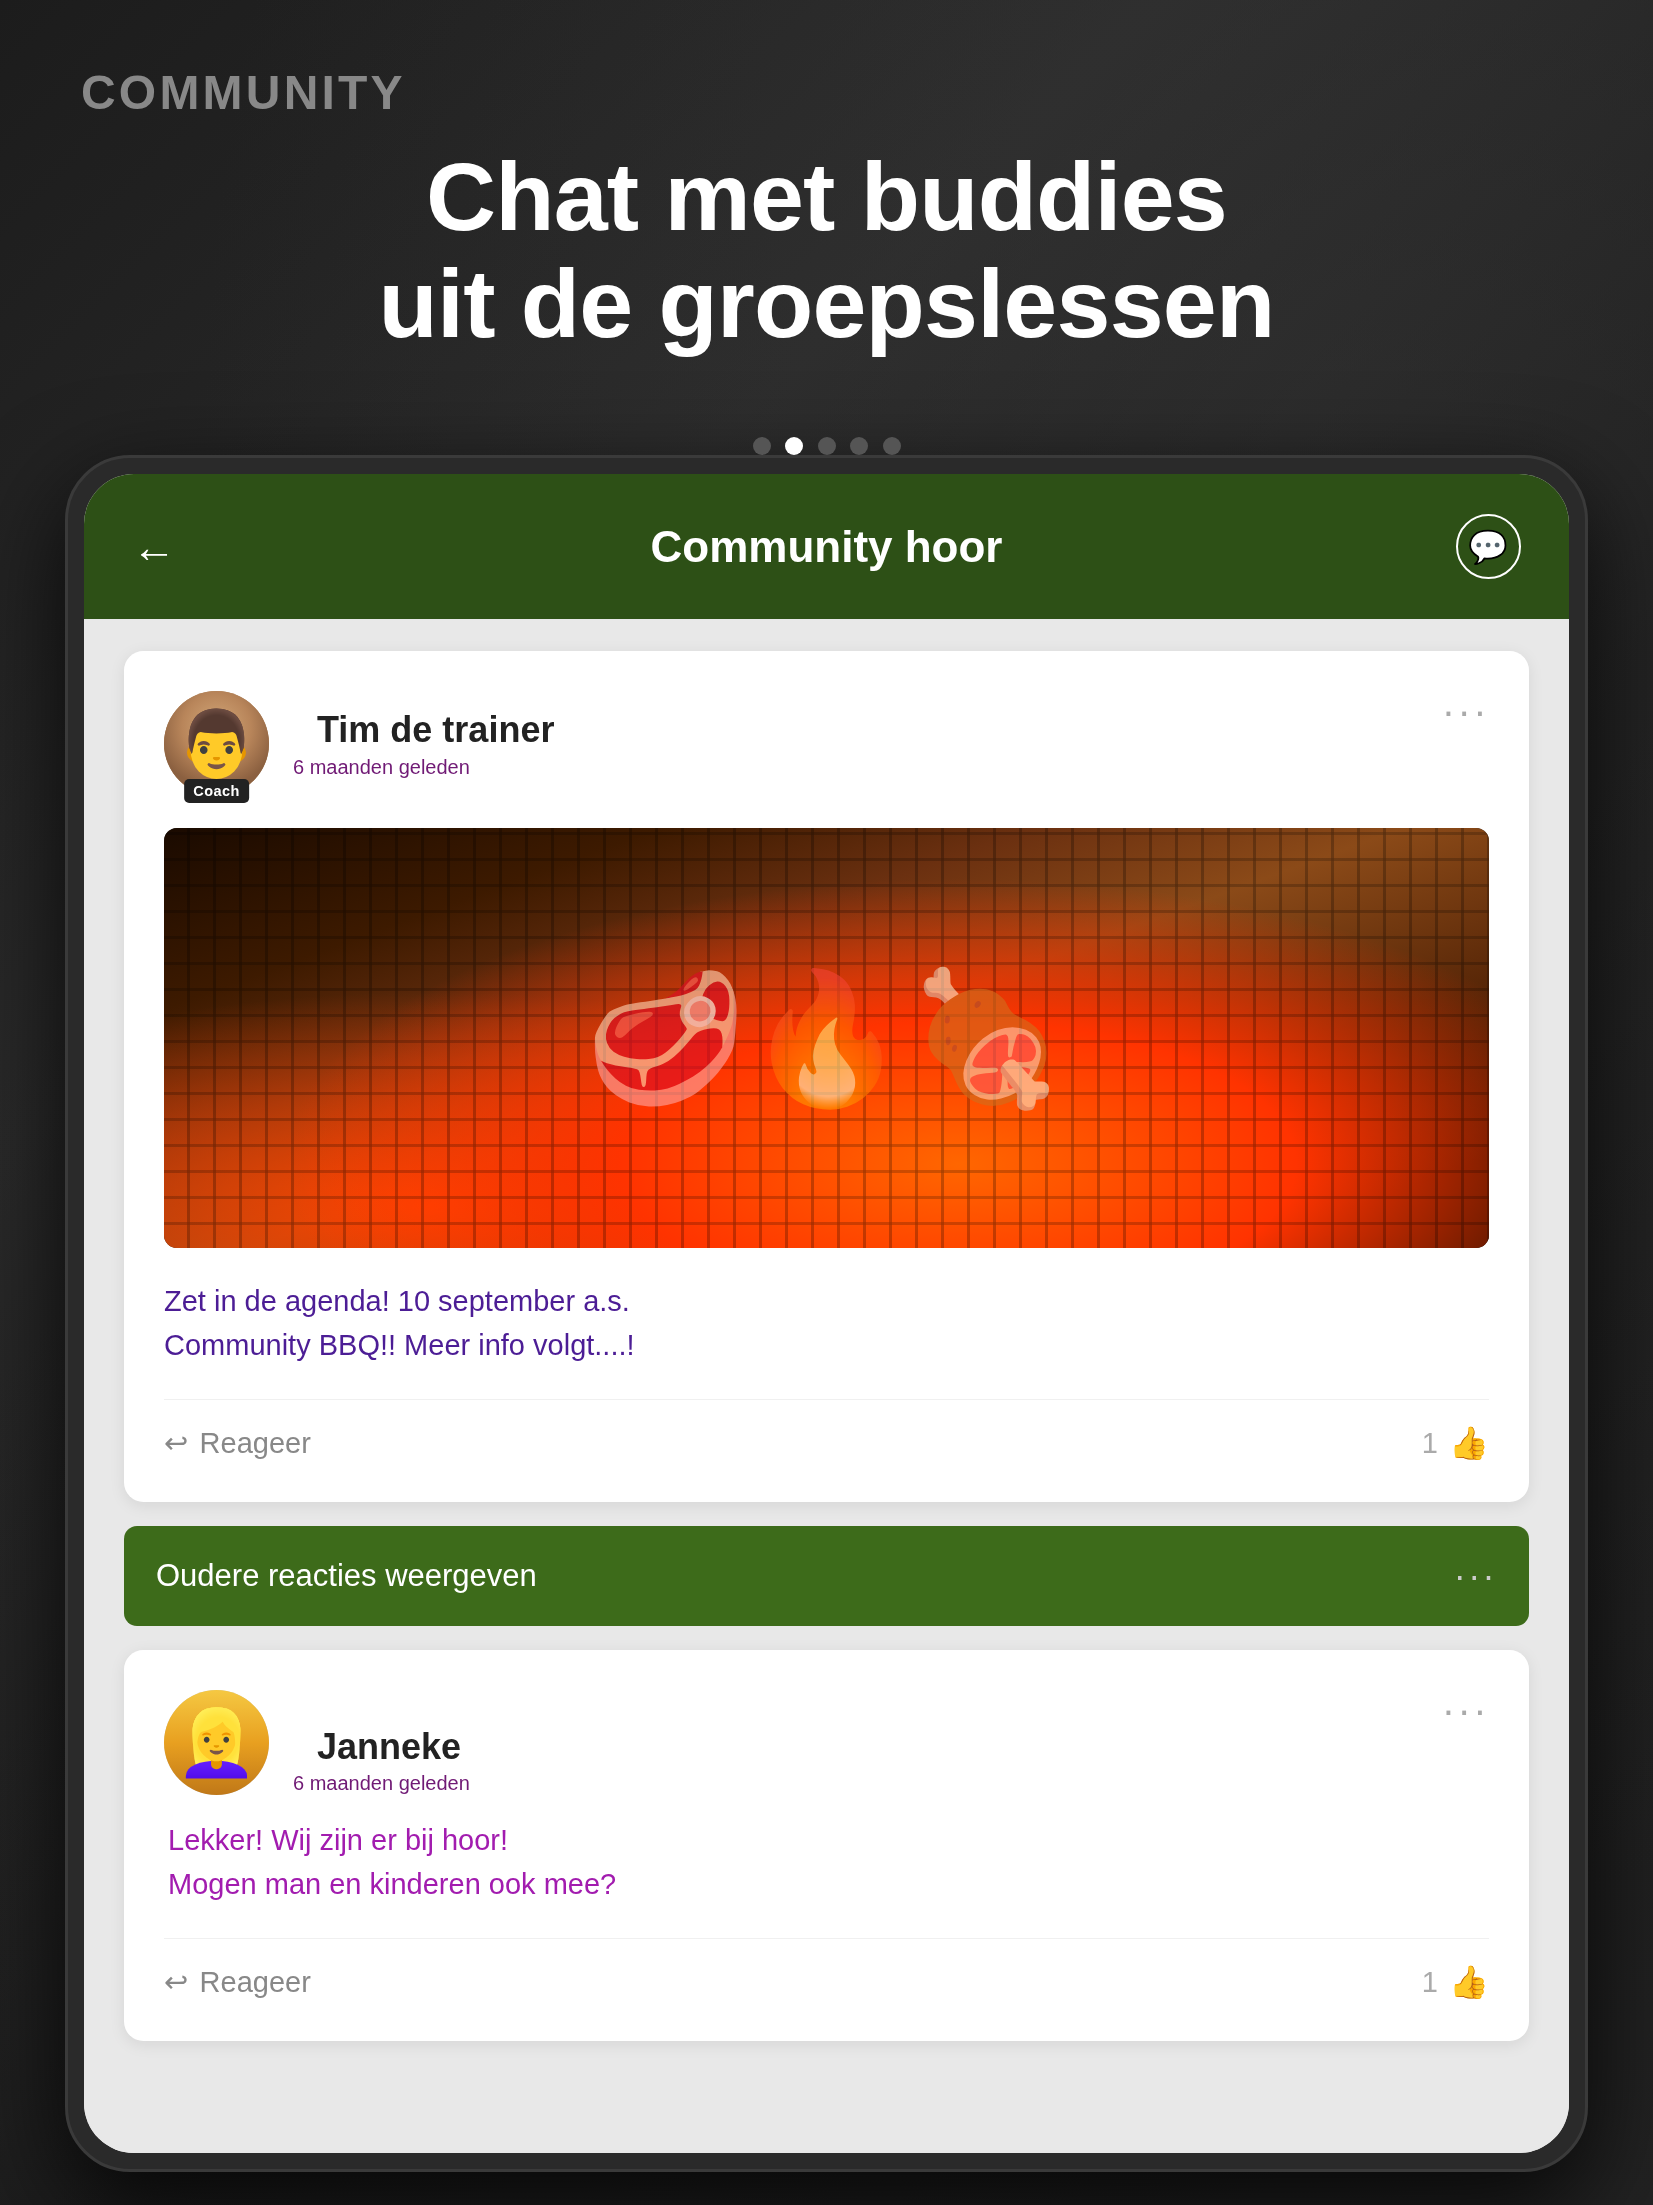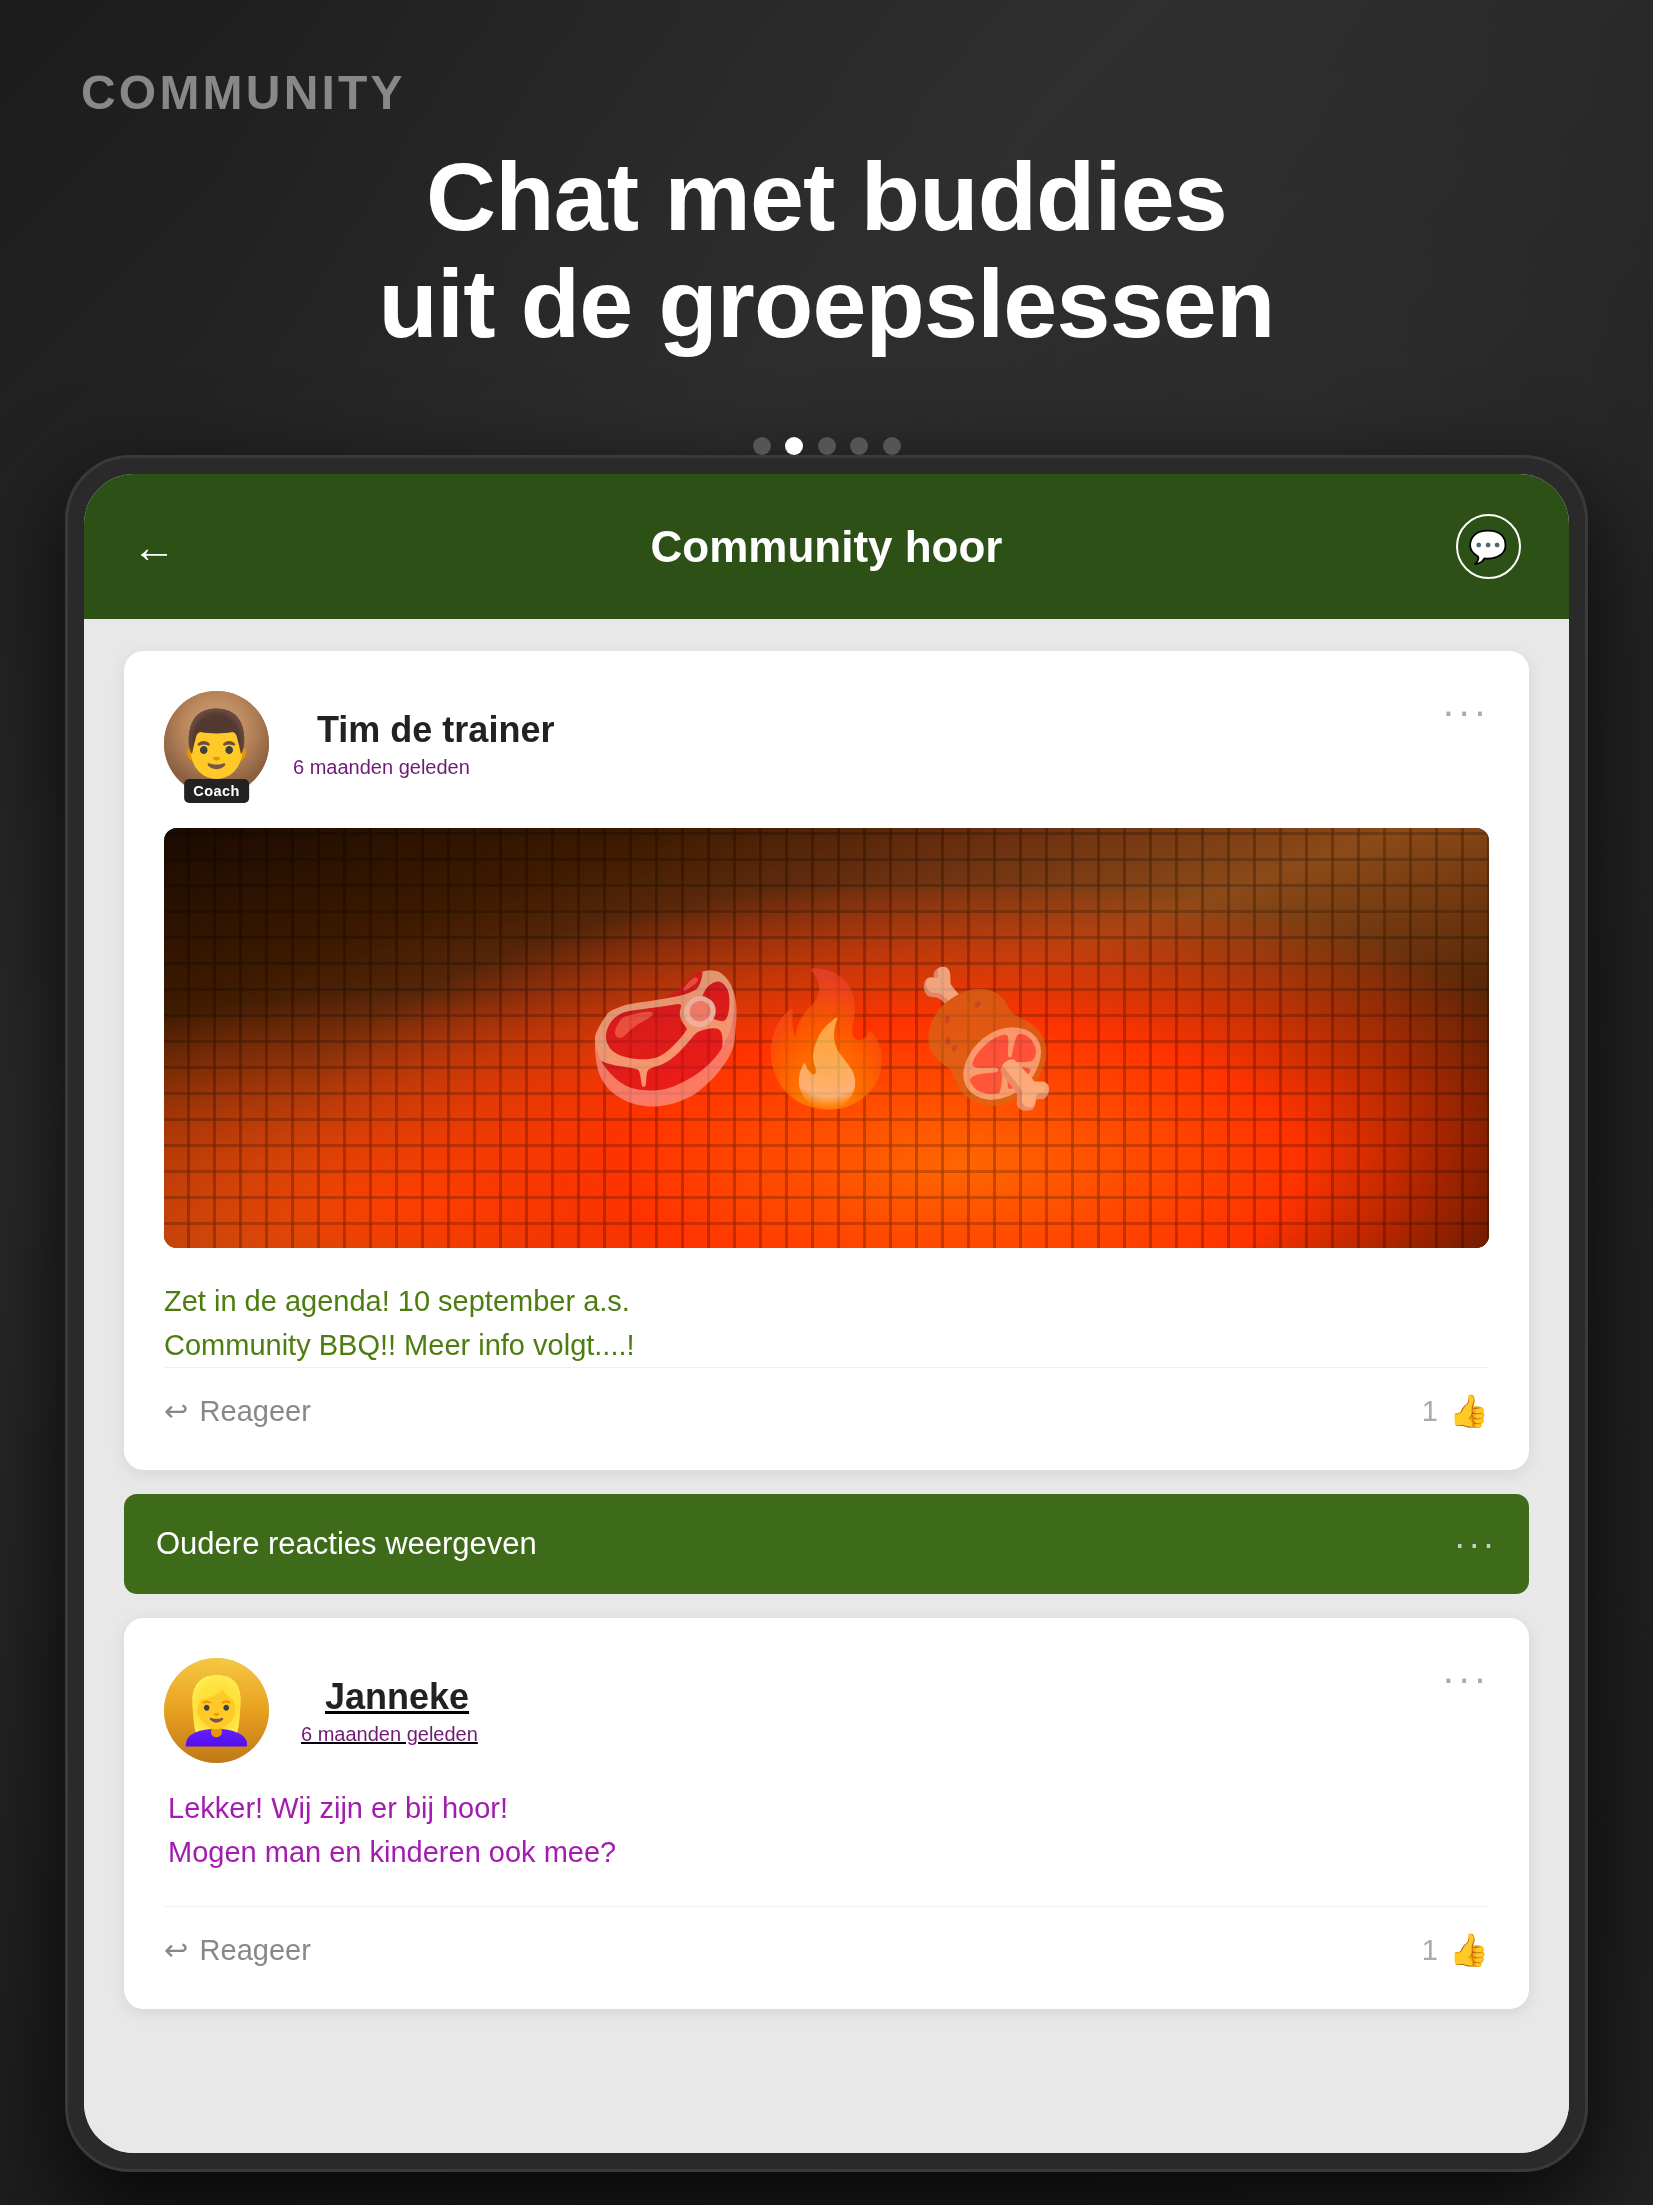--- a/index.html
+++ b/index.html
@@ -307,22 +307,23 @@
       position: absolute;
       top: 50%;
       left: 50%;
       transform: translate(-50%, -50%);
       opacity: 0.6;
     }
 
     
     .post-text {
       font-size: 29px;
-      color: #4d7c0f;
+      color: #4c1d95;
       line-height: 1.5;
+      margin-bottom: 32px;
     }
 
     
     .post-footer {
       display: flex;
       align-items: center;
       justify-content: space-between;
       padding-top: 24px;
       border-top: 0.8px solid #f0f0f0;
     }
@@ -392,23 +393,22 @@
 
     .comment-header {
       display: flex;
       align-items: flex-start;
       justify-content: space-between;
       margin-bottom: 24px;
     }
 
     .comment-author {
       display: flex;
-      align-items: center;
-      gap: 32px;
-      text-decoration: underline;
+      align-items: flex-end;
+      gap: 24px;
     }
 
     .comment-text {
       font-size: 29px;
       color: #a21caf;
       line-height: 1.5;
       margin-bottom: 32px;
       margin-left: 4px;
     }
 

